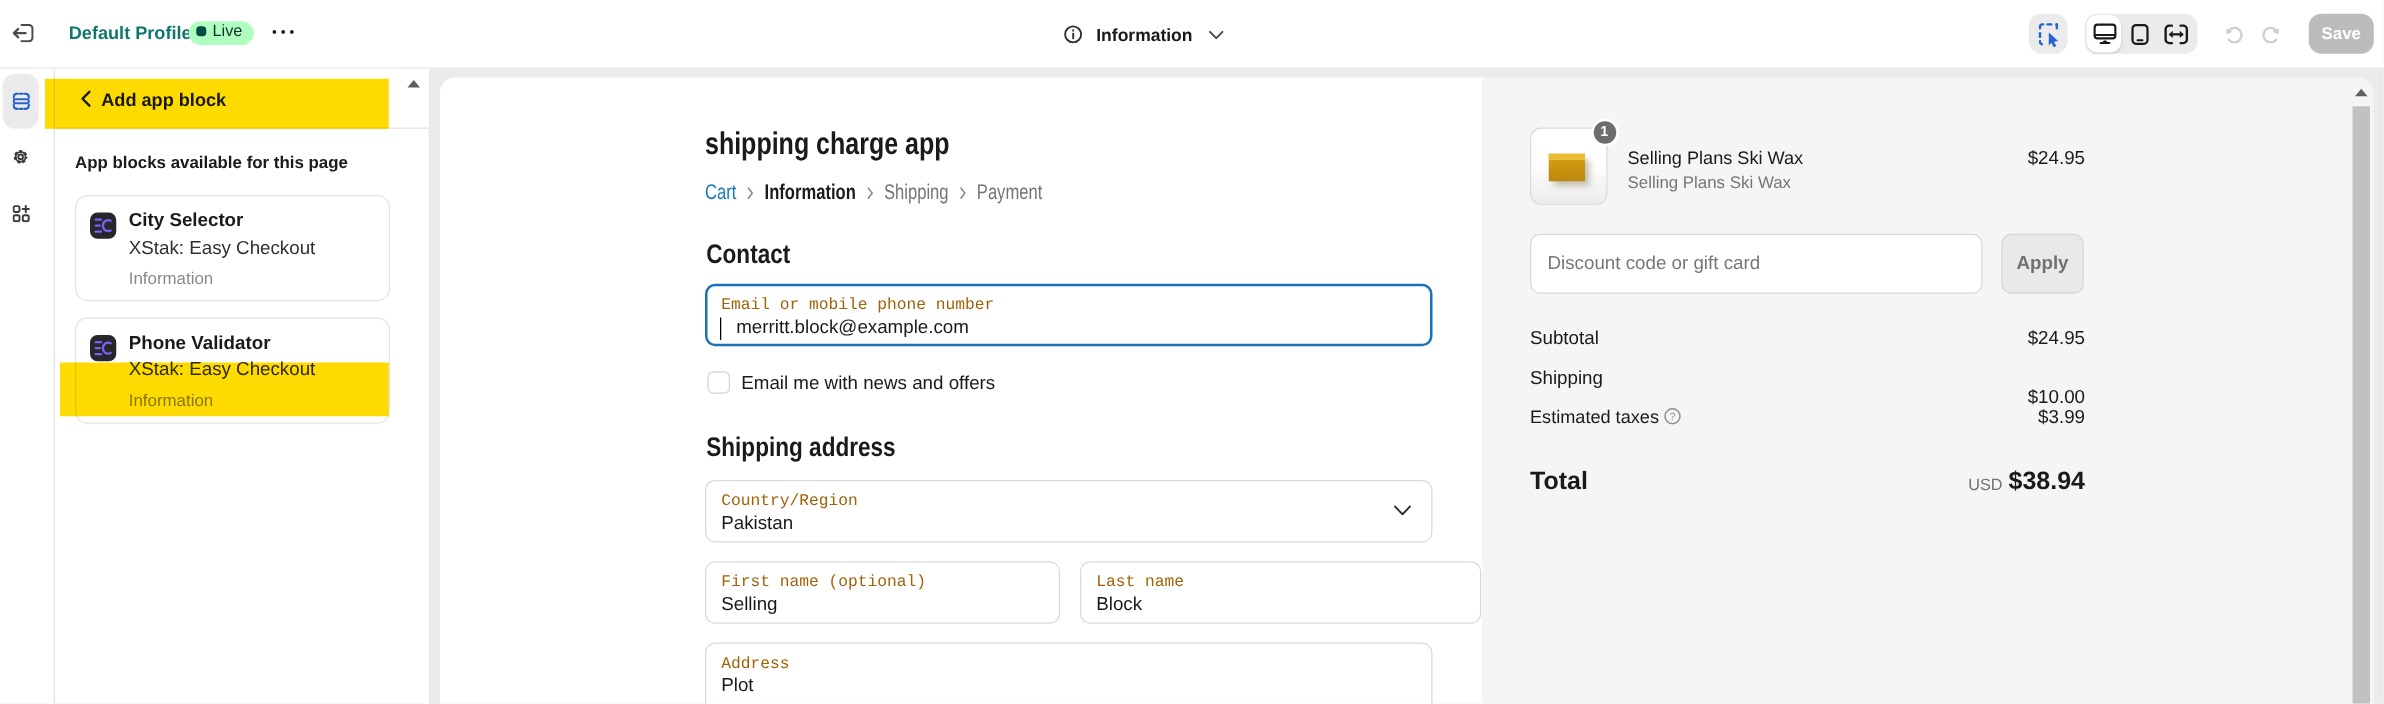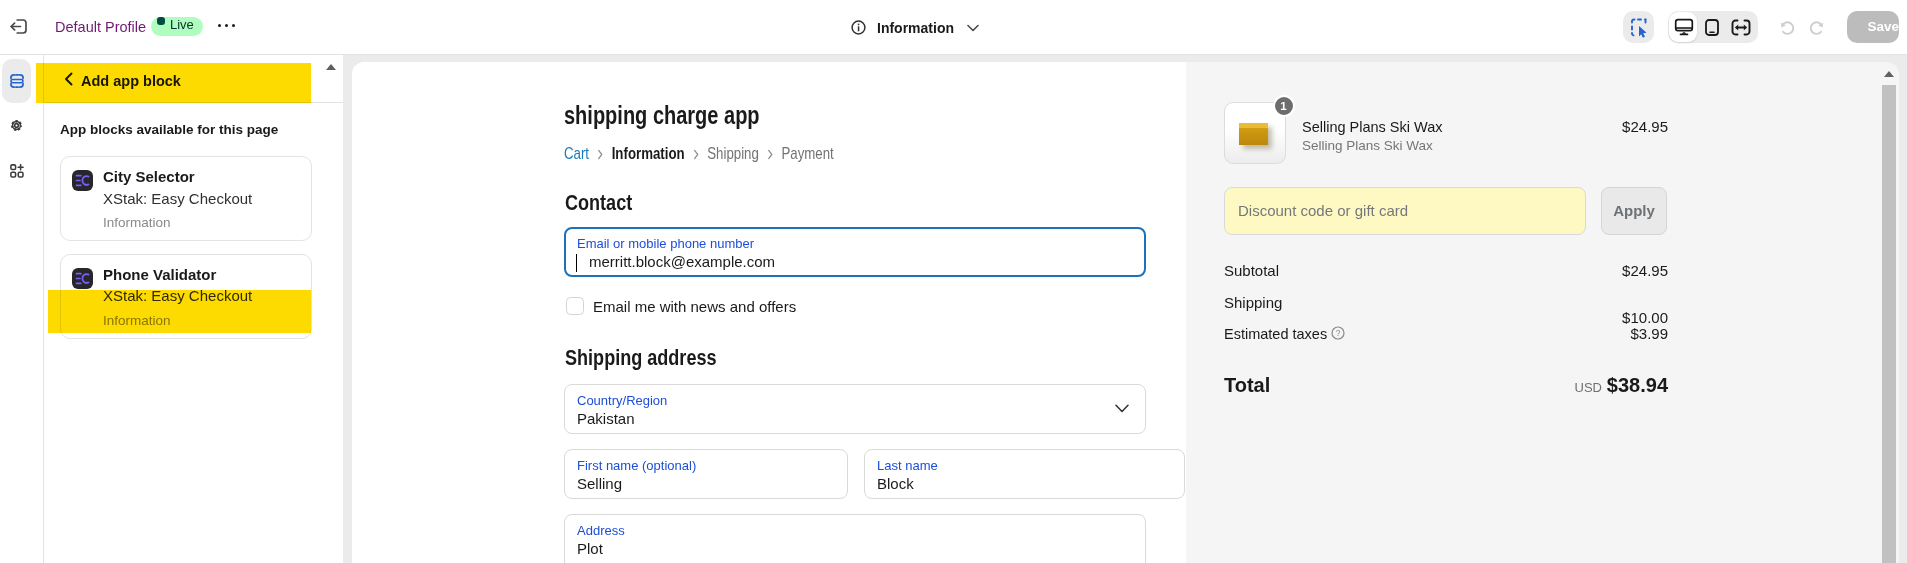--- a/index.html
+++ b/index.html
@@ -2,33 +2,33 @@
 <html><head>
 <meta charset="utf-8">
 <style>
   * { margin:0; padding:0; box-sizing:border-box; }
   html,body { width:1907px; height:563px; overflow:hidden; }
   body { font-family:"Liberation Sans", sans-serif; background:#ebebeb; position:relative; color:#1a1a1a; }
   .abs { position:absolute; }
 
   
   #topbar { position:absolute; left:0; top:0; width:1907px; height:55px; background:#fff; border-bottom:1px solid #e3e3e3; }
-  .tb-name { position:absolute; left:55px; top:19px; font-size:14.5px; font-weight:400; color:#701a75; }
-  .live { position:absolute; left:151px; top:17px; height:19px; padding:0 9px 4px 6px; background:#affebf; border-radius:10px; display:flex; align-items:flex-start; gap:5px; }
+  .tb-name { position:absolute; left:55px; top:19px; font-size:14.5px; font-weight:700; color:#0f766e; }
+  .live { position:absolute; left:151px; top:17px; height:19px; padding:0 9px 4px 6px; background:#affebf; border-radius:10px; display:flex; align-items:center; gap:5px; }
   .live .dot { width:8px; height:8px; border-radius:3px; background:#014b40; }
   .live span { font-size:13px; color:#0c302b; }
   .menudots { position:absolute; left:218px; top:24px; display:flex; gap:4px; }
   .menudots i { width:3px; height:3px; border-radius:50%; background:#1a1a1a; }
   .tb-center { position:absolute; left:851px; top:0; height:55px; display:flex; align-items:center; gap:11px; }
   .tb-center .label { font-size:14px; font-weight:650; color:#1a1a1a; }
   .iconbtn { position:absolute; border-radius:10px; background:#ebebeb; }
   #insp { left:1623px; top:11px; width:31px; height:32px; }
   #devgroup { left:1668px; top:11px; width:90px; height:32px; }
   #devsel { position:absolute; left:1669px; top:12px; width:28px; height:30px; background:#fff; border-radius:9px; box-shadow:0 1px 2px rgba(0,0,0,.12); }
-  #save { position:absolute; left:1847px; top:11px; width:52px; height:32px; background:#bcbcbc; border-radius:10px; color:#fff; font-size:13.5px; font-weight:650; text-align:right; line-height:32px; }
+  #save { position:absolute; left:1847px; top:11px; width:52px; height:32px; background:#bcbcbc; border-radius:10px; color:#fff; font-size:13.5px; font-weight:650; text-align:center; line-height:32px; }
 
   
   #sidebar { position:absolute; left:0; top:55px; width:44px; height:508px; background:#fff; border-right:1px solid #e3e3e3; }
   #sbsel { position:absolute; left:2px; top:4px; width:29px; height:44px; border-radius:10px; background:#ebebeb; }
 
   
   #lpanel { position:absolute; left:44px; top:55px; width:299px; height:508px; background:#fff; }
   #lphead { position:absolute; left:0; top:0; width:299px; height:48px; border-bottom:1px solid #e3e3e3; }
   #lphead .t { position:absolute; left:37px; top:17.5px; font-size:14.5px; font-weight:700; color:#1a1a1a; }
   #lplabel { position:absolute; left:16px; top:66.5px; font-size:13.5px; font-weight:650; color:#1a1a1a; }
@@ -48,41 +48,41 @@
   #vthumb { position:absolute; left:1882px; top:85px; width:14px; height:478px; background:#c1c1c1; }
 
   
   .h-title { position:absolute; left:564px; top:101px; font-size:25px; font-weight:700; color:#1a1a1a; transform:scaleX(0.8); transform-origin:0 0; }
   #crumbs { position:absolute; left:564px; top:144px; display:flex; align-items:center; gap:11px; font-size:17px; transform:scaleX(0.78); transform-origin:0 0; }
   #crumbs .blue { color:#1878b8; }
   #crumbs .cur { color:#1a1a1a; font-weight:650; }
   #crumbs .dis { color:#737373; }
   .h2 { position:absolute; font-size:21.5px; font-weight:700; color:#1a1a1a; transform:scaleX(0.84); transform-origin:0 0; }
   .field { position:absolute; background:#fff; border:1px solid #d9d9d9; border-radius:8px; }
-  .field .lab { position:absolute; left:12px; top:8px; font-size:13px; color:#1d4ed8; }
+  .field .lab { position:absolute; left:12px; top:8px; font-size:13px; color:#a16207;font-family:Liberation Mono, monospace; }
   .field .val { position:absolute; left:12px; top:24.5px; font-size:15px; color:#1a1a1a; }
   #email { left:564px; top:227px; width:582px; height:50px; border:2px solid #1b72b9; }
   #email .lab { left:11px; top:7px; }
   #email .val { left:23px; top:24px; }
   #cursor { position:absolute; left:9.5px; top:25px; width:1.5px; height:18px; background:#000; }
   #cbx { position:absolute; left:566px; top:297px; width:18px; height:18px; background:#fff; border:1.5px solid #d4d4d4; border-radius:4.5px; }
   #cbxl { position:absolute; left:593px; top:298px; font-size:15px; color:#1a1a1a; }
   #country { left:564px; top:384px; width:582px; height:50px; }
   #fname { left:564px; top:449px; width:284px; height:50px; }
   #lname { left:864px; top:449px; width:321px; height:50px; }
   #addr { left:564px; top:514px; width:582px; height:58px; }
 
   
   #thumb { position:absolute; left:1224px; top:102px; width:62px; height:62px; border:1px solid #dcdcdc; border-radius:9px; background:linear-gradient(180deg,#ffffff 45%,#ececec 100%); }
   #gold { position:absolute; left:14px; top:20px; width:29px; height:22px; background:linear-gradient(180deg,#dba71a 0%,#cd9911 35%,#bb880d 100%); box-shadow:4px 4px 5px rgba(100,90,50,.38); }
   #gold:before { content:""; position:absolute; left:0; top:0; width:100%; height:5px; background:#e9bc33; }
   #qbadge { position:absolute; left:1272.5px; top:94.5px; width:22px; height:22px; border-radius:50%; background:#6d6d6d; border:2px solid #fff; color:#fff; font-size:11.5px; font-weight:600; text-align:center; line-height:18px; }
   .srow { position:absolute; font-size:15px; color:#1a1a1a; }
   .sright { position:absolute; font-size:15px; color:#1a1a1a; right:239px; }
-  #disc { position:absolute; left:1224px; top:187px; width:362px; height:48px; background:#fef9c3; border:1px solid #d9d9d9; border-radius:8px; }
+  #disc { position:absolute; left:1224px; top:187px; width:362px; height:48px; background:#ffffff; border:1px solid #d9d9d9; border-radius:8px; }
   #disc span { position:absolute; left:13px; top:14px; font-size:15px; color:#74787c; }
   #apply { position:absolute; left:1601px; top:187px; width:66px; height:48px; background:#e9e9e9; border:1px solid #d5d5d5; border-radius:8px; color:#6e7275; font-size:15px; font-weight:600; text-align:center; line-height:46px; }
   #totrow { position:absolute; left:1224px; top:374px; font-size:20px; font-weight:700; color:#1a1a1a; }
   #usd { position:absolute; right:305px; top:380px; font-size:13px; color:#707070; }
   #totval { position:absolute; right:239px; top:374px; font-size:20px; font-weight:700; color:#1a1a1a; }
 </style>
 </head>
 <body>
 
 <div id="topbar">

